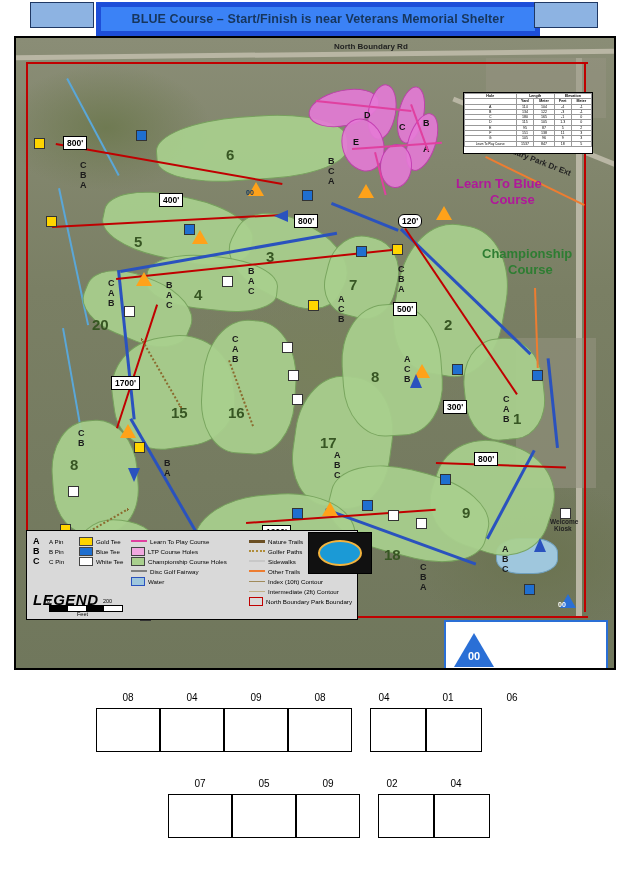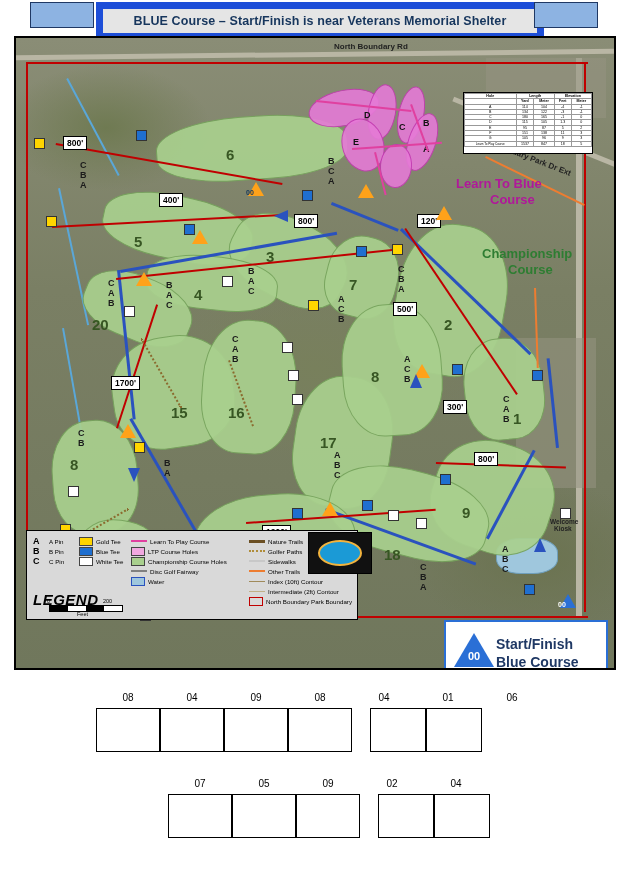--- a/index.html
+++ b/index.html
@@ -1,20 +1,20 @@
 <!DOCTYPE html>
 <html><head>
 <meta charset="utf-8">
 <style>
   html,body{margin:0;padding:0;background:#fff;}
   body{width:626px;height:869px;font-family:"Liberation Sans",sans-serif;position:relative;overflow:hidden;}
 
   
   #titlebar{position:absolute;left:0;top:2px;width:626px;height:26px;}
-  .title-box{position:absolute;top:0;height:24px;border:7px solid #1d4ed8;background:#e5e5e5;}
+  .title-box{position:absolute;top:0;height:24px;border:5px solid #1d4ed8;background:#3b82f6;}
   .title-main{left:96px;width:434px;display:flex;align-items:center;justify-content:center;}
   .title-main span{font-size:12.5px;font-weight:bold;color:#17365d;letter-spacing:.1px;}
   .title-side{width:62px;background:#8db3e2;border:1px solid #1f3864;}
   .title-left{left:30px;}
   .title-right{left:534px;}
 
   
   #map{position:absolute;left:14px;top:36px;width:598px;height:630px;border:2px solid #000;
        background:#7b7f6a;overflow:hidden;}
   
@@ -224,21 +224,21 @@
   <div class="dash-line line" style="left:126px;top:300px;width:80px;transform:rotate(60deg);"></div>
   <div class="dash-line line" style="left:214px;top:322px;width:70px;transform:rotate(70deg);"></div>
   <div class="dash-line line" style="left:60px;top:500px;width:60px;transform:rotate(-30deg);"></div>
 
   <div class="line orange-line" style="left:470px;top:118px;width:110px;transform:rotate(26deg);height:2px;background:#ed7d31;"></div>
   <div class="line orange-line" style="left:520px;top:250px;width:80px;transform:rotate(88deg);height:2px;background:#ed7d31;"></div>
 
   <div class="dist" style="left:47px;top:98px;">800'</div>
   <div class="dist" style="left:143px;top:155px;">400'</div>
   <div class="dist" style="left:278px;top:176px;">800'</div>
-  <div class="dist" style="left:401px;top:176px;">120'</div>
+  <div class="dist" style="left:382px;top:176px;border-radius:6px;">120'</div>
   <div class="dist" style="left:377px;top:264px;">500'</div>
   <div class="dist" style="left:427px;top:362px;">300'</div>
   <div class="dist" style="left:458px;top:414px;">800'</div>
   <div class="dist" style="left:95px;top:338px;">1700'</div>
   <div class="dist" style="left:246px;top:487px;">1200'</div>
 
   <div class="pinset" style="left:64px;top:122px;">C<br>B<br>A</div>
   <div class="pinset" style="left:312px;top:118px;">B<br>C<br>A</div>
   <div class="pinset" style="left:232px;top:228px;">B<br>A<br>C</div>
   <div class="pinset" style="left:150px;top:242px;">B<br>A<br>C</div>
@@ -513,24 +513,20 @@
     <div class="ring">
         <span></span>
       </div>
   </div>
 
   <div id="sfbox">
     <div class="sftri">
       <div class="t"></div>
       <div class="n">00</div>
     </div>
-    <div class="sftxt">
-      <div>Start/Finish</div>
-      <div>Blue Course</div>
-    </div>
   </div>
 </div>
 
 <div class="gridblock" style="left:0;top:692px;width:626px;height:62px;">
   <div class="gridnums" style="left:96px;top:0;">
     <span style="width:64px;">08</span>
     <span style="width:64px;">04</span>
     <span style="width:64px;">09</span>
     <span style="width:64px;">08</span>
     <span style="width:64px;">04</span>

